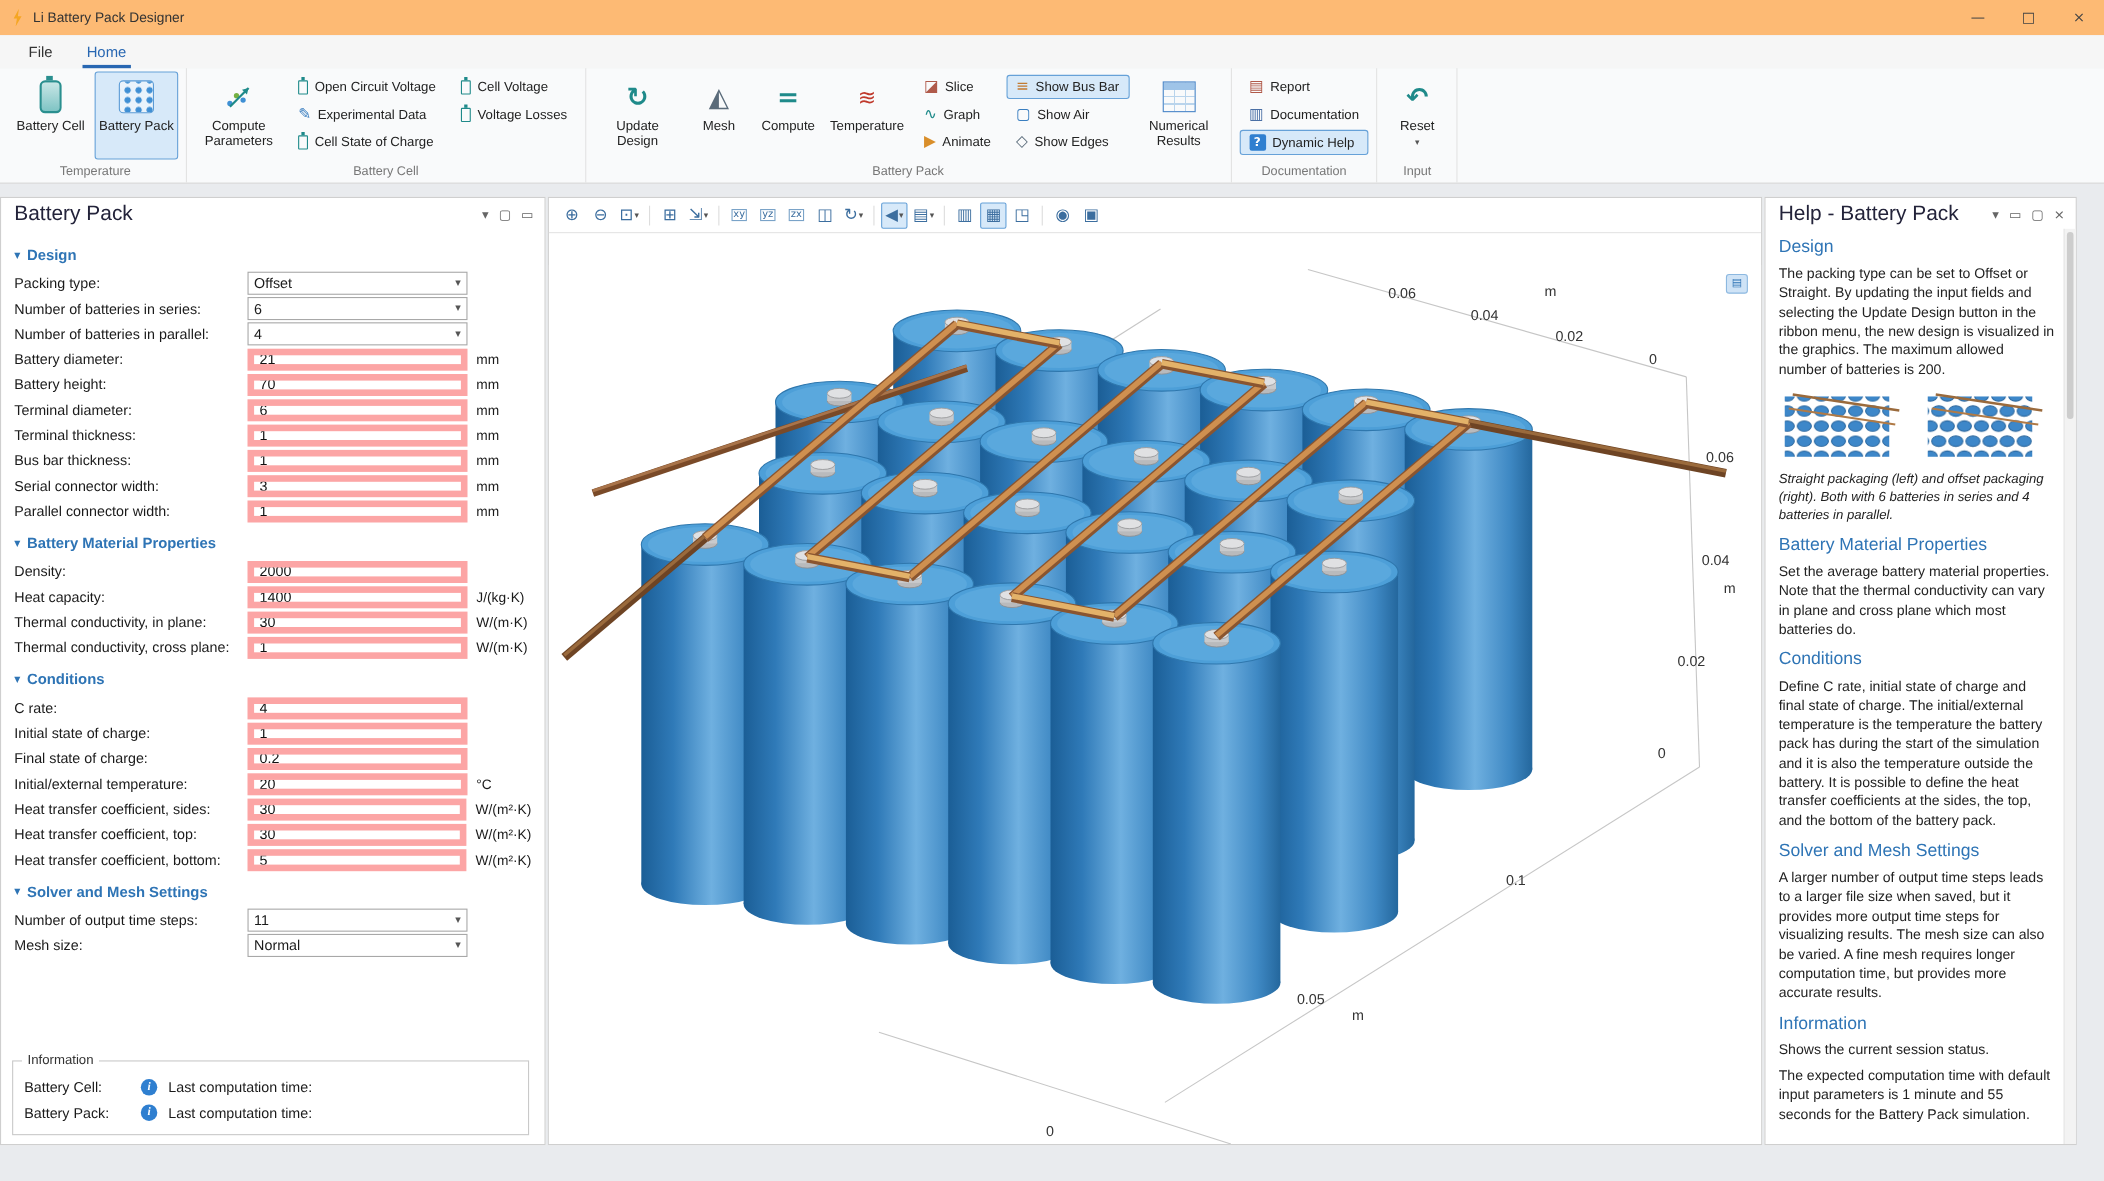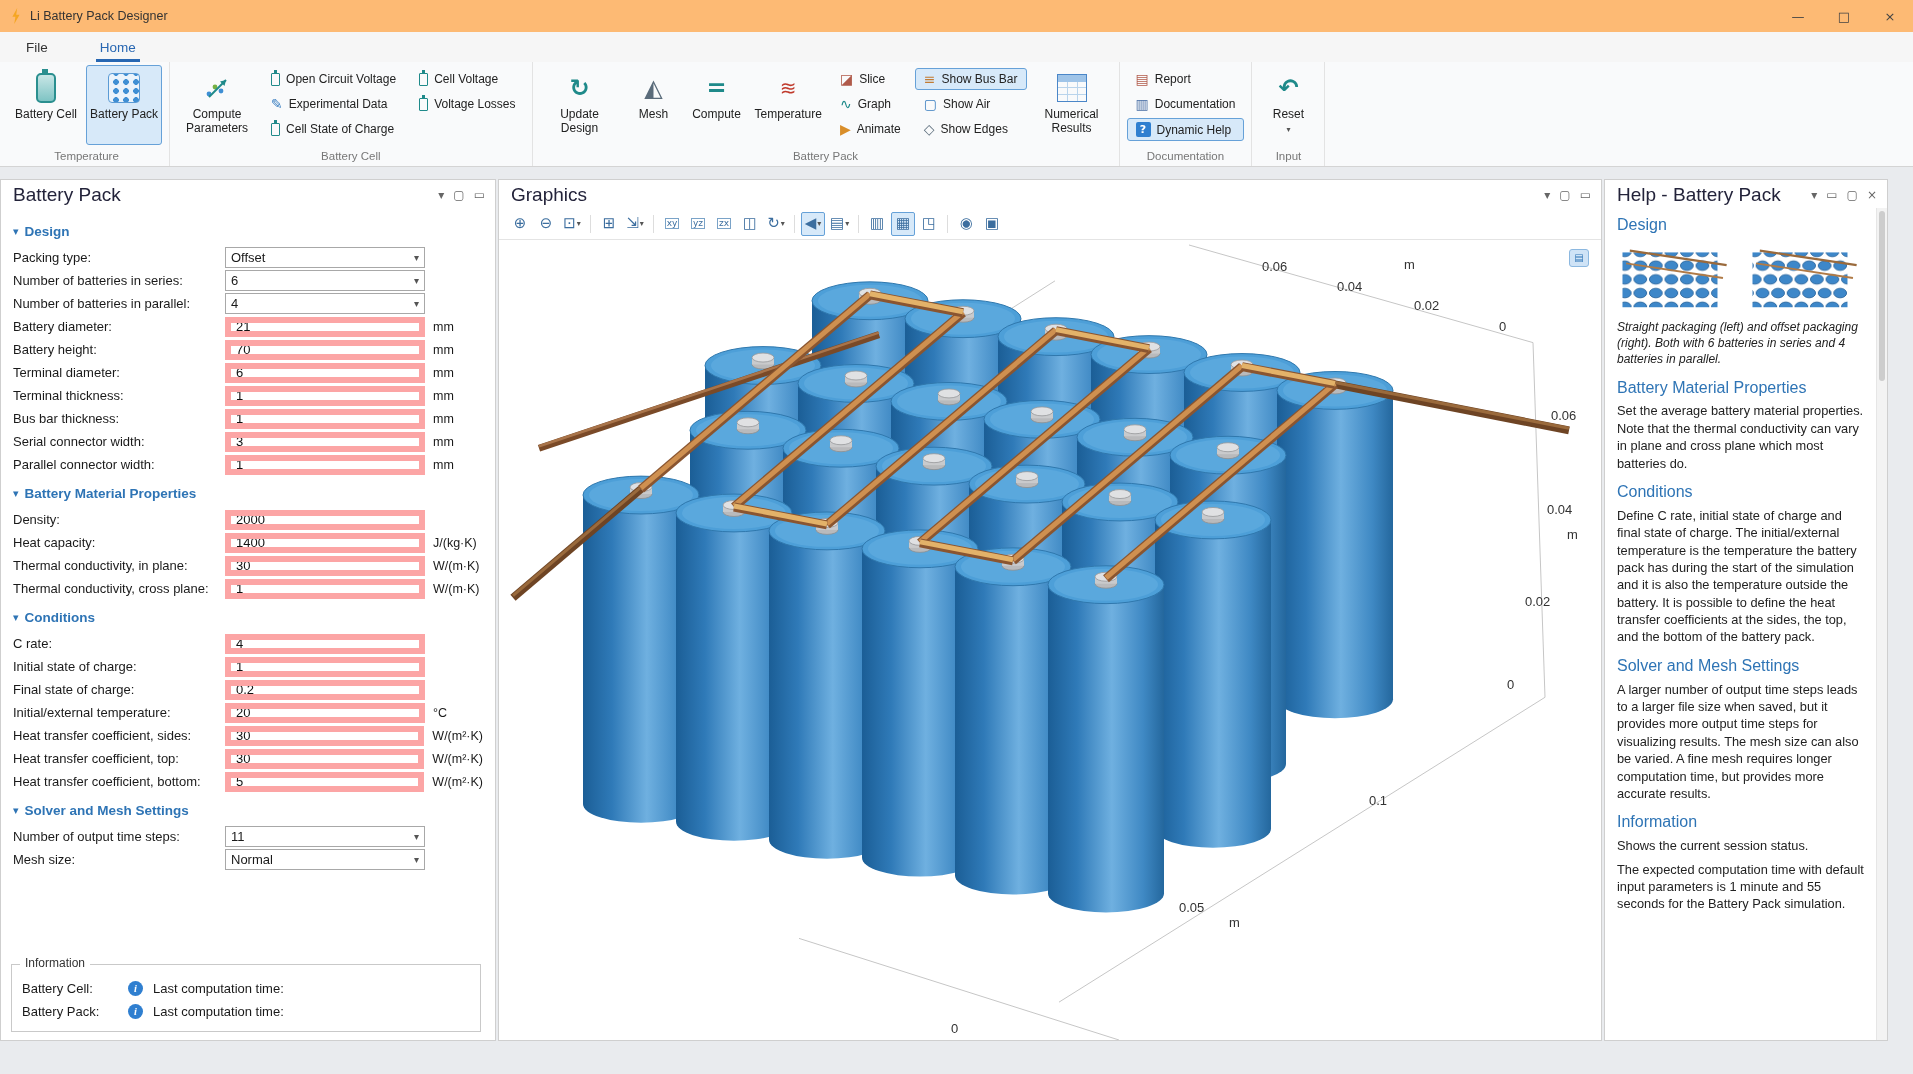--- a/index.html
+++ b/index.html
@@ -34,21 +34,21 @@
   .i-lay::before{content:"\25A4";} .i-dup::before{content:"\25A5";} .i-grid2::before{content:"\25A6";}
   .i-axes::before{content:"\25F3";} .i-snap::before{content:"\25C9";} .i-print::before{content:"\25A3";}
   .dda::before{content:"\25BE";}
   
   .titlebar { height:32px; background:#fdba74; display:flex; align-items:center; padding:0 0 0 10px; gap:8px; }
   .bolt { width:12px; height:16px; background:#f5a623; clip-path:polygon(60% 0,20% 55%,45% 55%,35% 100%,80% 42%,52% 42%); }
   .wtitle { font-size:12.5px; color:#333; }
   .win-controls { margin-left:auto; display:flex; height:32px; }
   .wbtn { width:46px; display:flex; align-items:center; justify-content:center; color:#444; font-size:13px; }
   
-  .menubar { height:30px; background:#f6f6f6; display:flex; align-items:flex-end; padding:0 0 0 22px; gap:44px; }
+  .menubar { height:30px; background:#f6f6f6; display:flex; align-items:flex-end; padding:0 0 0 22px; gap:23px; }
   .menu-item { padding:5px 4px 7px; font-size:13.5px; color:#333; cursor:default; }
   .menu-item.active { color:#2867b2; border-bottom:3px solid #2867b2; padding-bottom:4px; }
   
   .ribbon { height:105px; background:#f9fafb; border-bottom:1px solid #d4d4d4; display:flex; align-items:stretch; padding:0 4px; }
   .rgroup { display:flex; flex-direction:column; padding:3px 7px 0; border-right:1px solid #e3e3e3; }
   .rbody { flex:1; display:flex; align-items:flex-start; gap:5px; }
   .rlabel { text-align:center; font-size:11.5px; color:#777; padding:2px 0 4px; }
   .bigbtn { min-width:58px; max-width:80px; min-height:80px; display:flex; flex-direction:column; align-items:center; gap:3px;
             padding:5px 3px 2px; border:1px solid transparent; border-radius:3px; background:none;
             font-family:inherit; font-size:12px; color:#222; text-align:center; line-height:1.15; cursor:default; }
@@ -482,28 +482,20 @@
           <span class="info-label">Battery Pack:</span>
           <span class="info-i"></span>
           <span>Last computation time:</span>
         </div>
       </div>
 
     </div>
   </div>
 
   <div class="panel" id="graphics-panel">
-    <div class="phead">
-      <span class="ptitle">Graphics</span>
-      <span class="phead-icons">
-        <span class="ico i-coll"></span>
-        <span class="ico i-pfloat"></span>
-        <span class="ico i-pmin"></span>
-      </span>
-    </div>
     <div class="gtoolbar">
       <button class="tbtn">
           <span class="ico i-zi"></span>
         </button>
       <button class="tbtn">
           <span class="ico i-zo"></span>
         </button>
       <button class="tbtn">
           <span class="ico i-zb"></span>
           <span class="dda2"></span>
@@ -675,20 +667,21 @@
       <span class="ptitle">Help - Battery Pack</span>
       <span class="phead-icons">
         <span class="ico i-coll"></span>
         <span class="ico i-pmin"></span>
         <span class="ico i-pfloat"></span>
         <span class="ico i-close"></span>
       </span>
     </div>
     <div class="help-body">
       <div class="hheading first">Design</div>
+      <p class="hp">The packing type can be set to Offset or Straight. By updating the input fields and selecting the Update Design button in the ribbon menu, the new design is visualized in the graphics. The maximum allowed number of batteries is 200.</p>
       <div class="himgs">
         <svg width="133" height="72" viewBox="0 0 133 72">
           <defs>
             <pattern id="pstraight" width="17" height="15" patternUnits="userSpaceOnUse">
               <ellipse cx="8.5" cy="7.5" rx="7" ry="5.2" fill="#3d87c9" stroke="#26639b" stroke-width="1"></ellipse>
             </pattern>
           </defs>
           <rect x="6" y="8" width="104" height="60" fill="url(#pstraight)"></rect>
           <line x1="14" y1="6" x2="120" y2="22" stroke="#9a6a3c" stroke-width="2.5"></line>
           <line x1="10" y1="20" x2="116" y2="36" stroke="#b07a46" stroke-width="2"></line>

